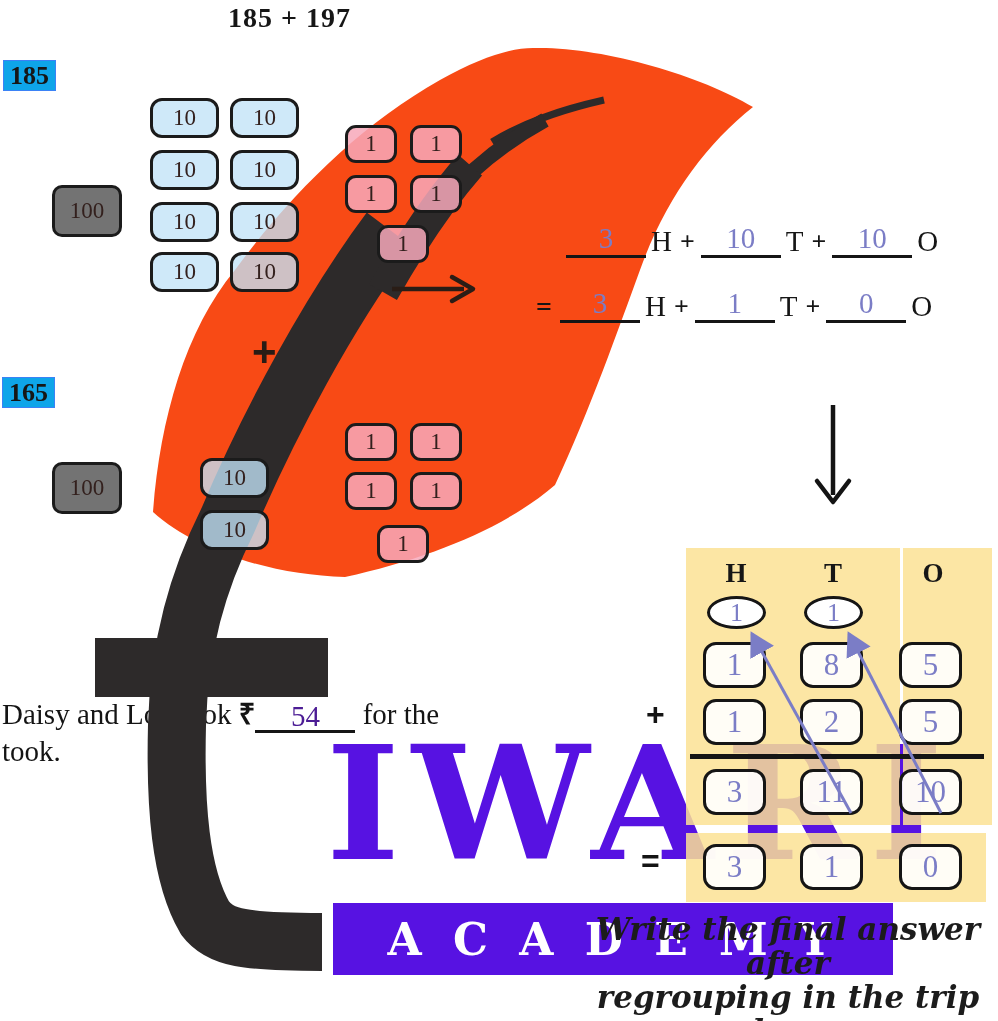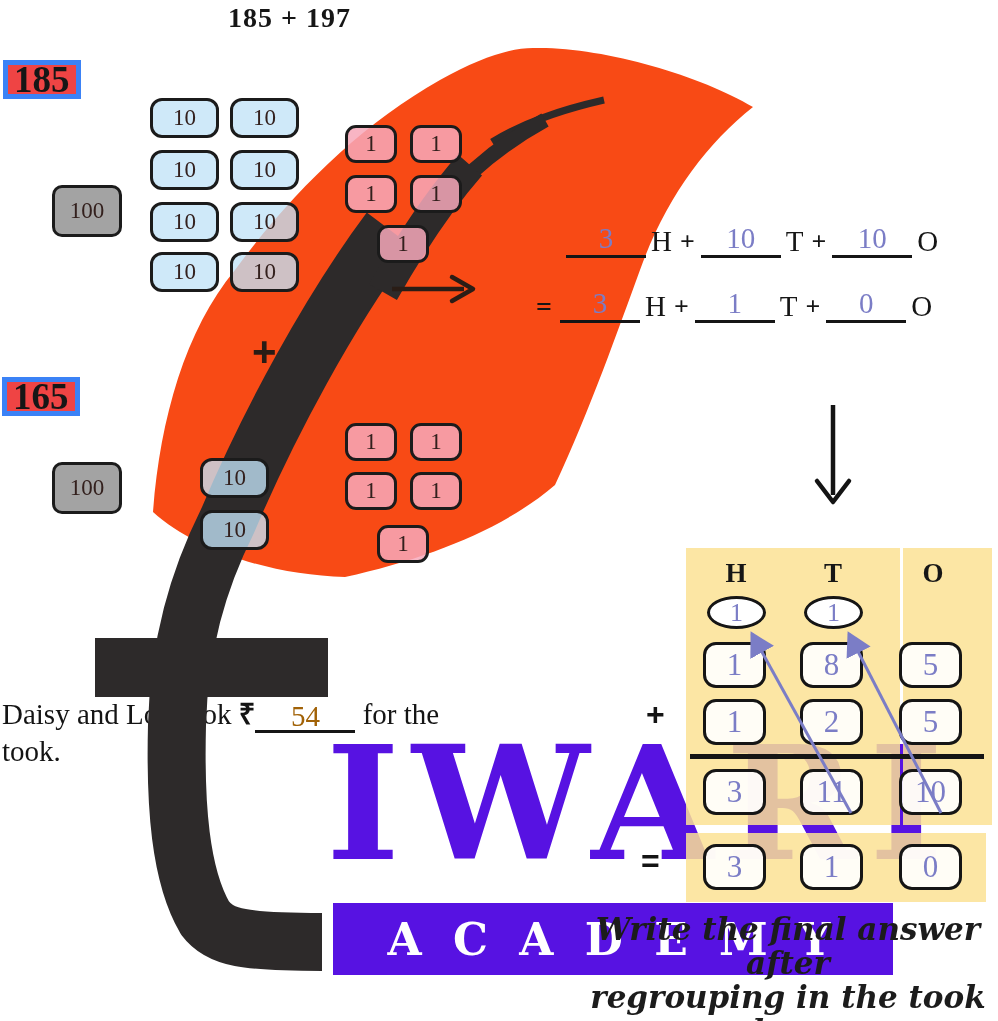--- a/index.html
+++ b/index.html
@@ -9,31 +9,31 @@
   .abs{position:absolute;}
 
   
   #base-svg{position:absolute;left:0;top:0;z-index:2;pointer-events:none;}
   #arrow-svg{position:absolute;left:0;top:0;z-index:8;pointer-events:none;}
 
   
   .story{z-index:1;left:2px;top:696px;font-size:29px;line-height:37px;width:520px;color:#141414;}
   .story .rupee{font-weight:bold;}
   .amount-blank{display:inline-block;width:100px;border-bottom:3px solid #151515;text-align:center;
-                color:#a16207;height:32px;vertical-align:bottom;}
+                color:#4c1d95;height:32px;vertical-align:bottom;}
 
   
   .title{z-index:3;left:228px;top:2px;font-size:28px;font-weight:bold;letter-spacing:1px;}
-  .labelbox{z-index:3;box-sizing:border-box;border:5px solid #3b82f6;background:#ef4444;
-            font-size:37px;font-weight:bold;text-align:center;line-height:29px;padding:0 6px;}
+  .labelbox{z-index:3;box-sizing:border-box;border:1px solid #3b82f6;background:#0ea5e9;
+            font-size:26px;font-weight:bold;text-align:center;line-height:29px;padding:0 6px;}
 
   
   .blk{z-index:3;box-sizing:border-box;border:3px solid #1b1b1b;border-radius:12px;
        display:flex;align-items:center;justify-content:center;font-size:23px;color:#33201d;}
-  .hun{width:70px;height:52px;background:#a3a3a3;border-radius:10px;}
+  .hun{width:70px;height:52px;background:#737373;border-radius:10px;}
   .ten{width:69px;height:40px;background:rgba(193,227,247,0.78);}
   .one{width:52px;height:38px;background:rgba(247,168,186,0.85);border-radius:11px;}
   .plus-big{z-index:3;font-size:42px;font-weight:bold;color:#291c15;font-family:"Liberation Sans",sans-serif;}
 
   
   .eqrow{z-index:4;display:flex;align-items:flex-end;font-size:29px;height:36px;}
   .eqrow .blank{display:inline-block;width:80px;border-bottom:3px solid #151515;text-align:center;
                 color:#7b7dc6;height:34px;line-height:34px;}
   .eqrow .lab{margin:0 2px 0 5px;line-height:33px;}
   .eqrow .op{margin:0 6px;line-height:33px;font-weight:bold;font-size:26px;}
@@ -190,17 +190,17 @@
     <g>
       <path d="M 851 813 L 752 634" stroke="#7b7dc6" stroke-width="3" marker-end="url(#ah)"></path>
       <path d="M 941 813 L 849 634" stroke="#7b7dc6" stroke-width="3" marker-end="url(#ah)"></path>
     </g>
   </svg>
 
   <div class="abs banner">A C A D E M Y</div>
 
   <div class="abs note">
     <span>Write the final answer after</span><br>
-    <span>regrouping in the took</span><br>
+    <span>regrouping in the trip</span><br>
     <span>above.</span>
   </div>
 
 </div>
 
 </body></html>

